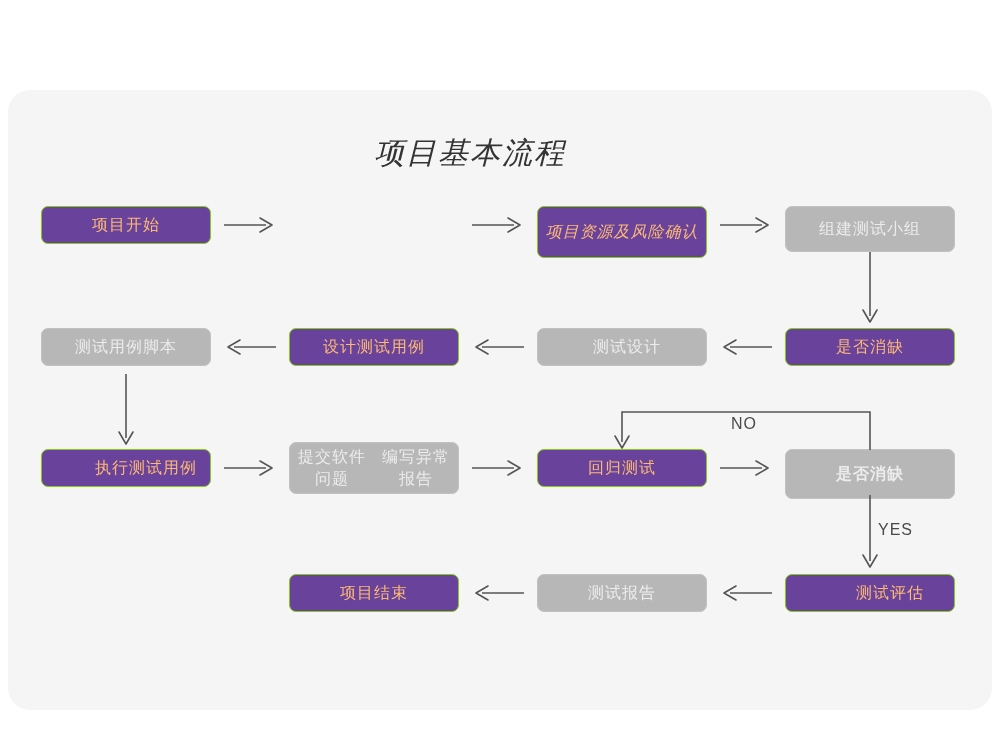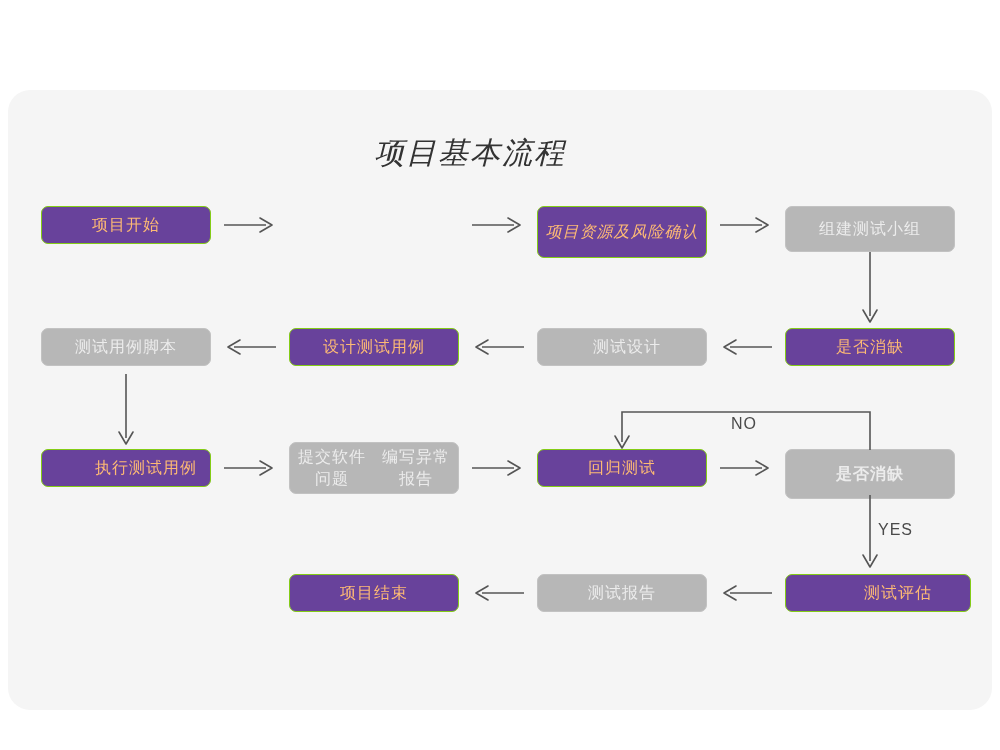--- a/index.html
+++ b/index.html
@@ -197,15 +197,15 @@
 
   <div class="node gray" style="left:537px;top:574px;width:170px;height:38px;">测试报告</div>
 
   <div class="conn" style="left:720px;top:582px;">
     <svg width="52" height="22" viewBox="0 0 52 22">
       <path d="M10 11 H52" stroke="#555" stroke-width="1.6" fill="none"></path>
       <path d="M16 4 L4 11 L16 18" stroke="#555" stroke-width="1.6" fill="none" stroke-linecap="round" stroke-linejoin="round"></path>
     </svg>
   </div>
 
-  <div class="node purple" style="left:785px;top:574px;width:186px;height:38px;padding-left:40px;">测试评估</div>
+  <div class="node purple" style="left:785px;top:574px;width:170px;height:38px;padding-left:40px;">测试评估</div>
 
 </div>
 
 </body></html>

